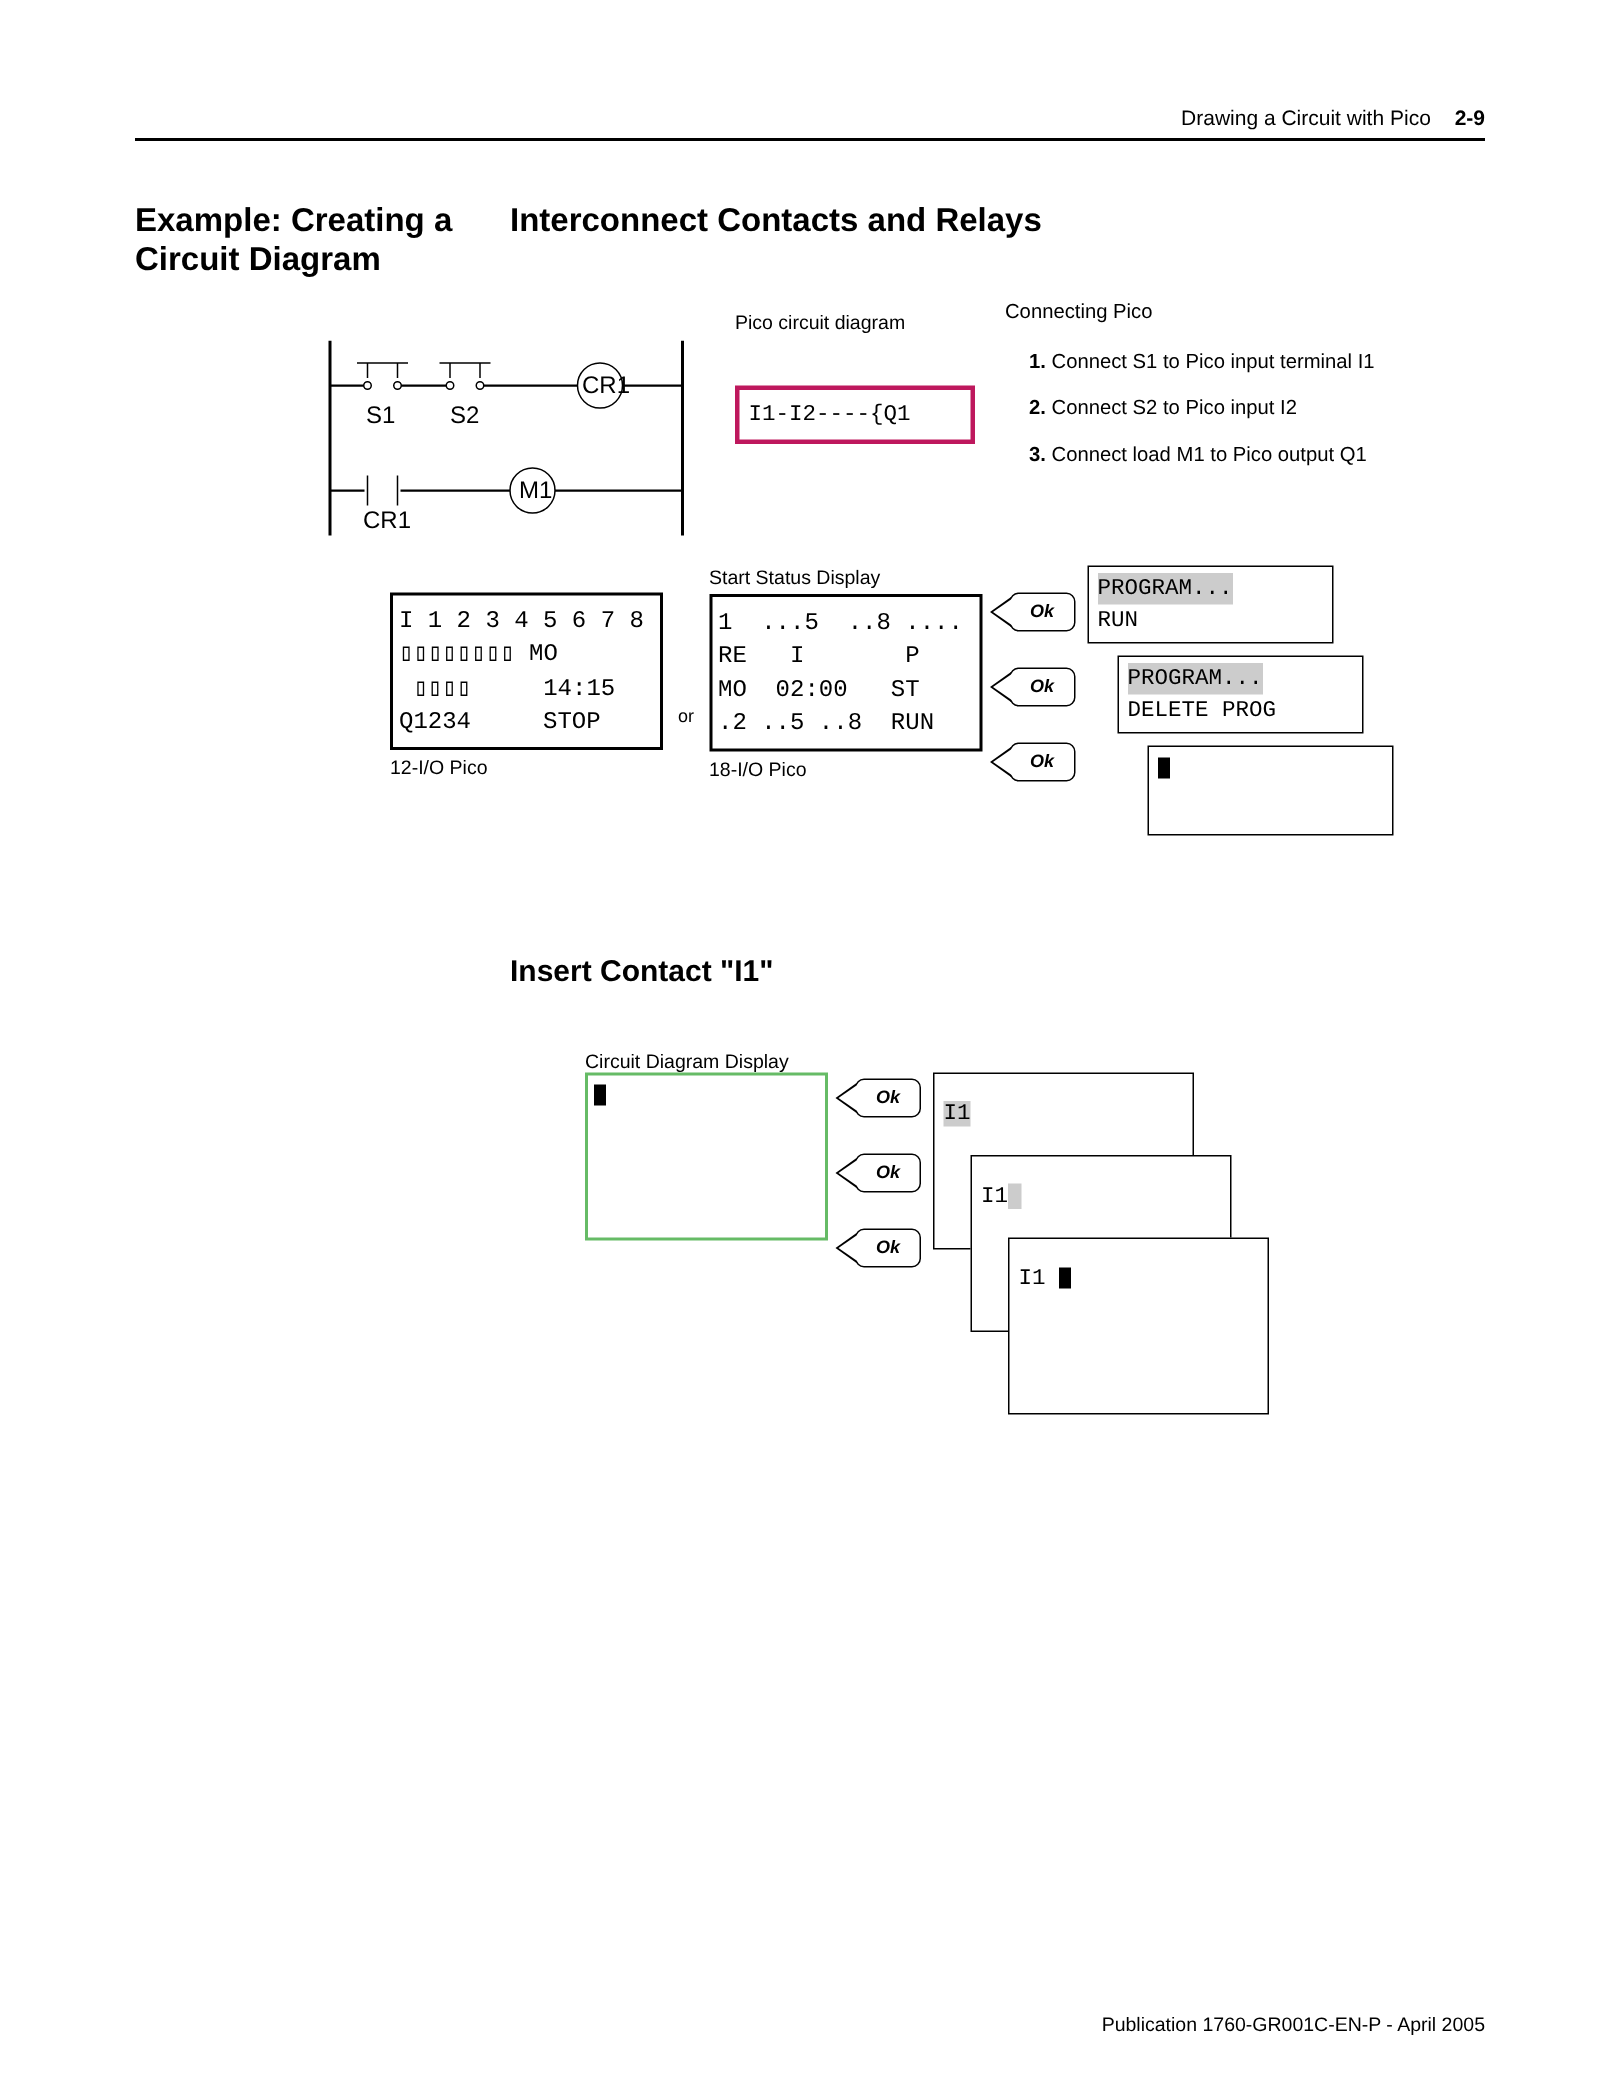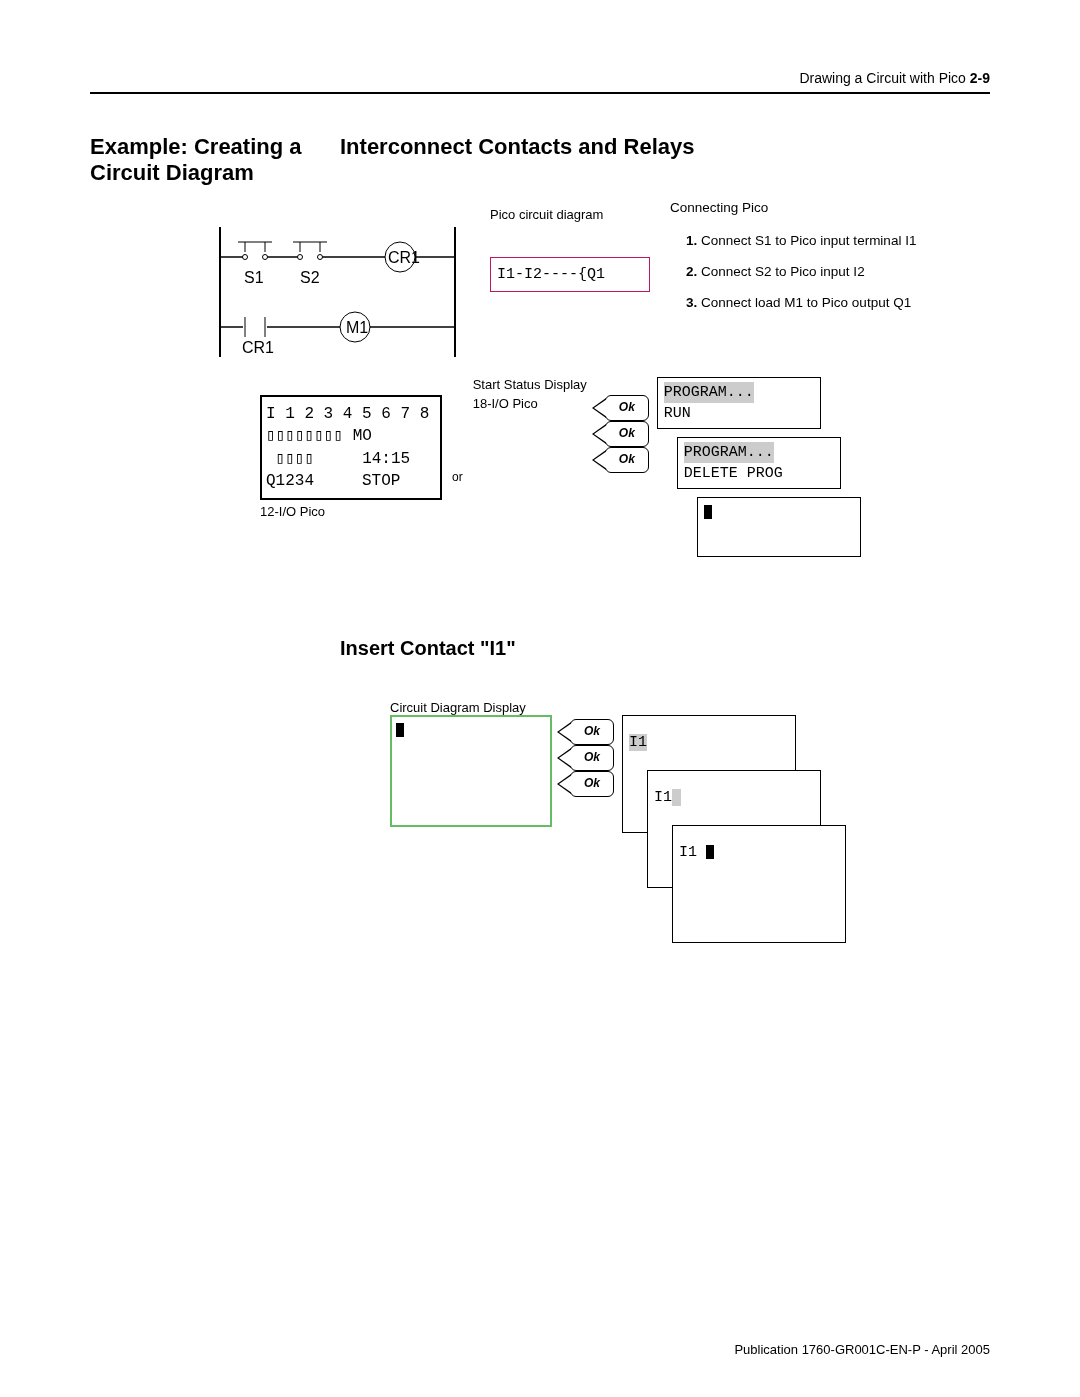--- a/index.html
+++ b/index.html
@@ -17,21 +17,21 @@
     box-sizing: border-box;
     padding: 70px 90px 40px 90px;
   }
   .header-bar {
     text-align: right;
     font-size: 14px;
     border-bottom: 2px solid #000;
     padding-bottom: 6px;
     margin-bottom: 40px;
   }
-  .header-bar .num { font-weight: bold; }
+  .header-bar .num { font-weight: bold; margin-left: 12px; }
   .title-row { display: flex; }
   .left-title {
     width: 250px;
     font-weight: bold;
     font-size: 22px;
     font-family: "Arial Narrow", Arial, sans-serif;
     font-stretch: condensed;
     line-height: 1.2;
   }
   .right-title {
@@ -65,21 +65,21 @@
   }
   .pico-diagram-block {
     display: inline-block;
     vertical-align: top;
     margin-left: 20px;
     margin-top: 10px;
     width: 160px;
   }
   .pico-diag-label { font-size: 13px; }
   .pico-box {
-    border: 1px solid #be185d;
+    border: 3px solid #be185d;
     font-family: "Courier New", monospace;
     font-size: 15px;
     padding: 8px 6px;
     margin-top: 35px;
     white-space: pre;
   }
   .connecting-block {
     display: inline-block;
     vertical-align: top;
     width: 250px;
@@ -118,20 +118,21 @@
     align-self: center;
     margin: 0 2px;
   }
   .status-label {
     font-size: 13px;
     margin-bottom: 4px;
   }
   .ok-stack {
     display: flex;
     flex-direction: column;
+    gap: 24px;
     margin-top: 4px;
   }
   .ok-btn {
     position: relative;
     width: 42px;
     height: 24px;
     border: 1px solid #000;
     border-radius: 6px;
     font-weight: bold;
     font-style: italic;
@@ -302,20 +303,24 @@
       <div class="lcd">I 1 2 3 4 5 6 7 8
 ▯▯▯▯▯▯▯▯ MO
  ▯▯▯▯     14:15
 Q1234     STOP</div>
       <div class="lcd-caption">12-I/O Pico</div>
     </div>
     <div class="or-text">or</div>
 
     <div>
       <div class="status-label">Start Status Display</div>
+      <div class="lcd">1  ...5  ..8 ....
+RE   I       P
+MO  02:00   ST
+.2 ..5 ..8  RUN</div>
       <div class="lcd-caption">18-I/O Pico</div>
     </div>
 
     <div class="ok-stack" style="margin-left:10px; margin-top:18px;">
       <div class="ok-btn">Ok</div>
       <div class="ok-btn">Ok</div>
       <div class="ok-btn">Ok</div>
     </div>
 
     <div class="menu-stack">

